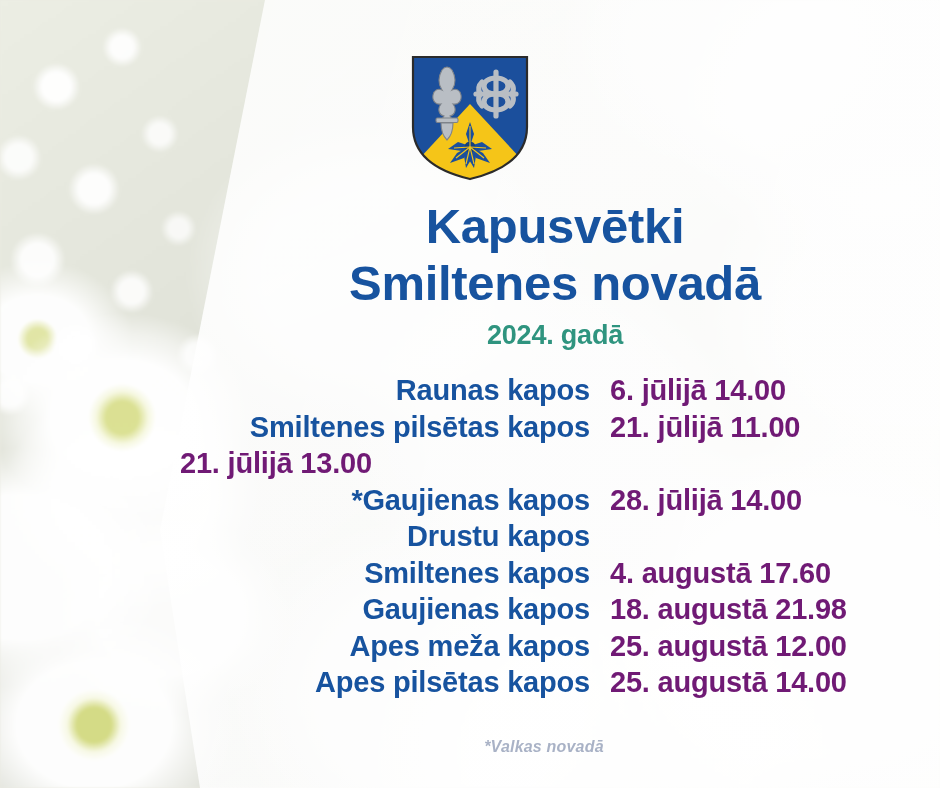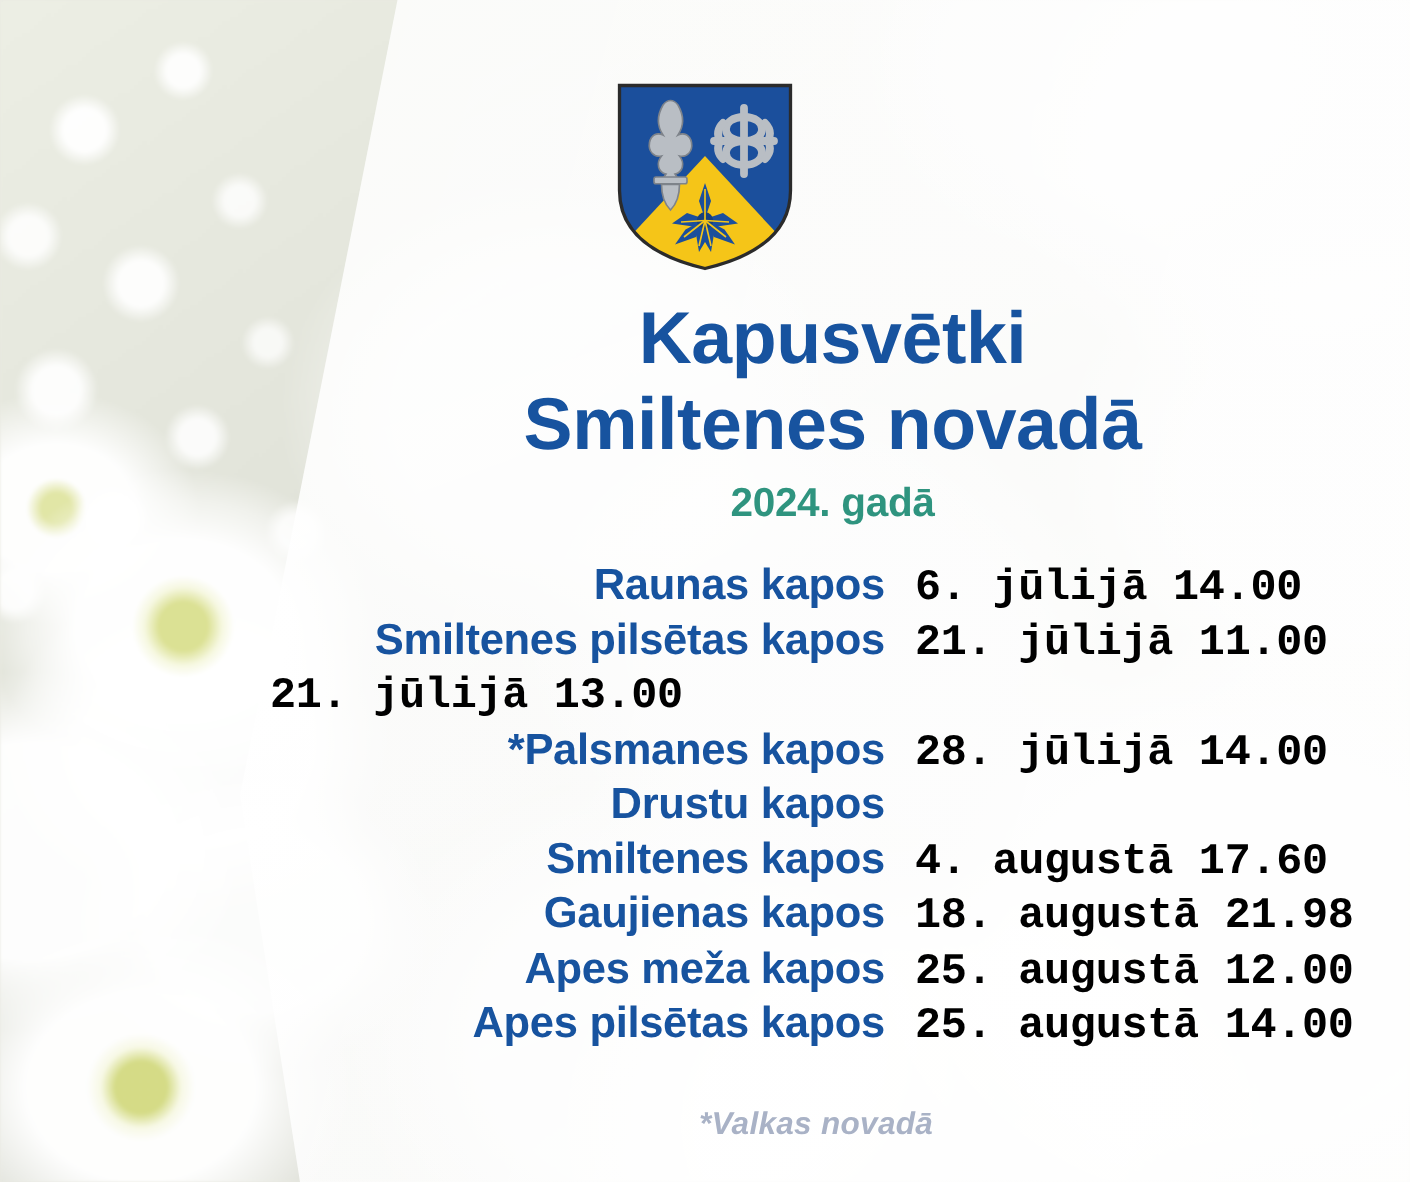--- a/index.html
+++ b/index.html
@@ -141,36 +141,35 @@
     font-weight: 700;
     font-size: 29px;
     letter-spacing: -0.2px;
     white-space: nowrap;
     padding-right: 20px;
     box-sizing: border-box;
   }
   .when {
     flex: 1 1 auto;
     text-align: left;
-    color: #000000;
+    color: #701a75;
     font-weight: 700;
     font-size: 29px;
     letter-spacing: -0.2px;
     white-space: nowrap;
-    font-family: Liberation Mono, monospace;
   }
 
   .footnote {
     position: absolute;
     top: 738px;
     left: 180px;
     right: 32px;
     text-align: center;
     color: #a9b2c6;
-    font-size: 21px;
+    font-size: 16px;
     font-style: italic;
     font-weight: 700;
     letter-spacing: .2px;
   }
 </style>
 </head>
 <body>
 
 <div id="poster">
 
@@ -247,21 +246,21 @@
         <div class="when">6. jūlijā 14.00</div>
       </div>
       <div class="row">
         <div class="place">Smiltenes pilsētas kapos</div>
         <div class="when">21. jūlijā 11.00</div>
       </div>
       <div class="row">
         <div class="when">21. jūlijā 13.00</div>
       </div>
       <div class="row">
-        <div class="place">*Palsmanes kapos</div>
+        <div class="place">*Gaujienas kapos</div>
         <div class="when">28. jūlijā 14.00</div>
       </div>
       <div class="row">
         <div class="place">Drustu kapos</div>
       </div>
       <div class="row">
         <div class="place">Smiltenes kapos</div>
         <div class="when">4. augustā 17.60</div>
       </div>
       <div class="row">

